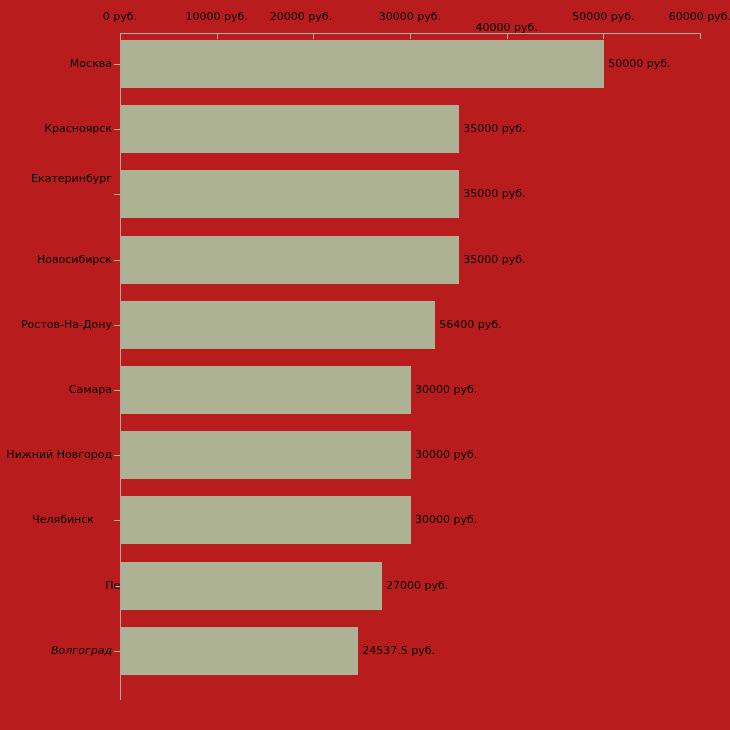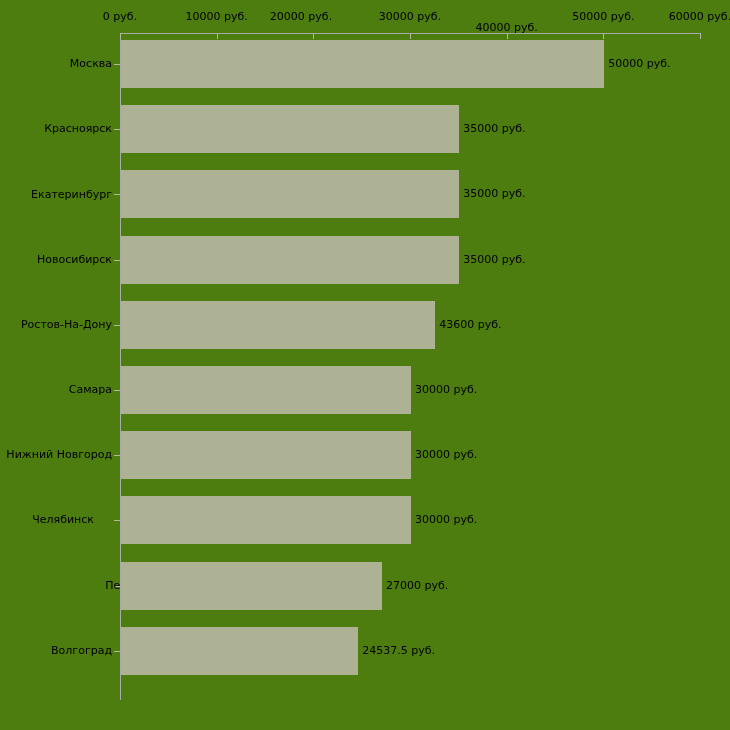--- a/index.html
+++ b/index.html
@@ -10,21 +10,21 @@
   body {
     width: 730px;
     height: 730px;
     font-family: "DejaVu Sans", "Liberation Sans", sans-serif;
     overflow: hidden;
   }
   #chart-root {
     position: relative;
     width: 730px;
     height: 730px;
-    background: #4d7c0f;
+    background: #b91c1c;
   }
 
   
   #x-axis-labels {
     position: absolute;
     left: 0;
     top: 10px;
     width: 730px;
     height: 16px;
   }
@@ -136,41 +136,41 @@
       <div class="y-tick-mark" style="top: 390px;"></div>
       <div class="y-tick-mark" style="top: 455.2px;"></div>
       <div class="y-tick-mark" style="top: 520.4px;"></div>
       <div class="y-tick-mark" style="top: 585.6px;"></div>
       <div class="y-tick-mark" style="top: 650.8px;"></div>
     </div>
 
   <div id="y-axis-labels">
       <div class="y-cat-label" style="right: 618px; top: 58px; padding-left: 26px;">Москва</div>
       <div class="y-cat-label" style="right: 618px; top: 123.2px;">Красноярск</div>
-      <div class="y-cat-label" style="right: 618px; top: 189px;">Екатеринбург</div>
+      <div class="y-cat-label" style="right: 618px; top: 173px;">Екатеринбург</div>
       <div class="y-cat-label" style="right: 618px; top: 253.6px;">Новосибирск</div>
       <div class="y-cat-label" style="right: 618px; top: 318.8px;">Ростов-На-Дону</div>
       <div class="y-cat-label" style="right: 618px; top: 384px;">Самара</div>
       <div class="y-cat-label" style="right: 618px; top: 449.2px;">Нижний Новгород</div>
       <div class="y-cat-label" style="right: 636px; top: 514.4px;">Челябинск</div>
       <div class="y-cat-label" style="right: 588px; top: 579.6px;">Пермь</div>
-      <div class="y-cat-label" style="right: 618px; top: 644.8px;">Волгоград</div>
+      <div class="y-cat-label" style="right: 618px; top: 644.8px; font-style: italic;">Волгоград</div>
     </div>
 
   <div id="plot-area">
       <div class="bar" style="top: 40px; width: 483.333px; height: 48px; background: rgb(174, 178, 149);"></div>
       <div class="bar-value-label" style="left: 608.333px; top: 58px;">50000 руб.</div>
       <div class="bar" style="top: 105.2px; width: 338.333px; height: 48px; background: rgb(174, 178, 149);"></div>
       <div class="bar-value-label" style="left: 463.333px; top: 123.2px;">35000 руб.</div>
       <div class="bar" style="top: 170.4px; width: 338.333px; height: 48px; background: rgb(174, 178, 149);"></div>
       <div class="bar-value-label" style="left: 463.333px; top: 188.4px;">35000 руб.</div>
       <div class="bar" style="top: 235.6px; width: 338.333px; height: 48px; background: rgb(174, 178, 149);"></div>
       <div class="bar-value-label" style="left: 463.333px; top: 253.6px;">35000 руб.</div>
       <div class="bar" style="top: 300.8px; width: 314.167px; height: 48px; background: rgb(174, 178, 149);"></div>
-      <div class="bar-value-label" style="left: 439.167px; top: 318.8px;">43600 руб.</div>
+      <div class="bar-value-label" style="left: 439.167px; top: 318.8px;">56400 руб.</div>
       <div class="bar" style="top: 366px; width: 290px; height: 48px; background: rgb(174, 178, 149);"></div>
       <div class="bar-value-label" style="left: 415px; top: 384px;">30000 руб.</div>
       <div class="bar" style="top: 431.2px; width: 290px; height: 48px; background: rgb(174, 178, 149);"></div>
       <div class="bar-value-label" style="left: 415px; top: 449.2px;">30000 руб.</div>
       <div class="bar" style="top: 496.4px; width: 290px; height: 48px; background: rgb(174, 178, 149);"></div>
       <div class="bar-value-label" style="left: 415px; top: 514.4px;">30000 руб.</div>
       <div class="bar" style="top: 561.6px; width: 261px; height: 48px; background: rgb(174, 178, 149);"></div>
       <div class="bar-value-label" style="left: 386px; top: 579.6px;">27000 руб.</div>
       <div class="bar" style="top: 626.8px; width: 237.196px; height: 48px; background: rgb(174, 178, 149);"></div>
       <div class="bar-value-label" style="left: 362.196px; top: 644.8px;">24537.5 руб.</div>

